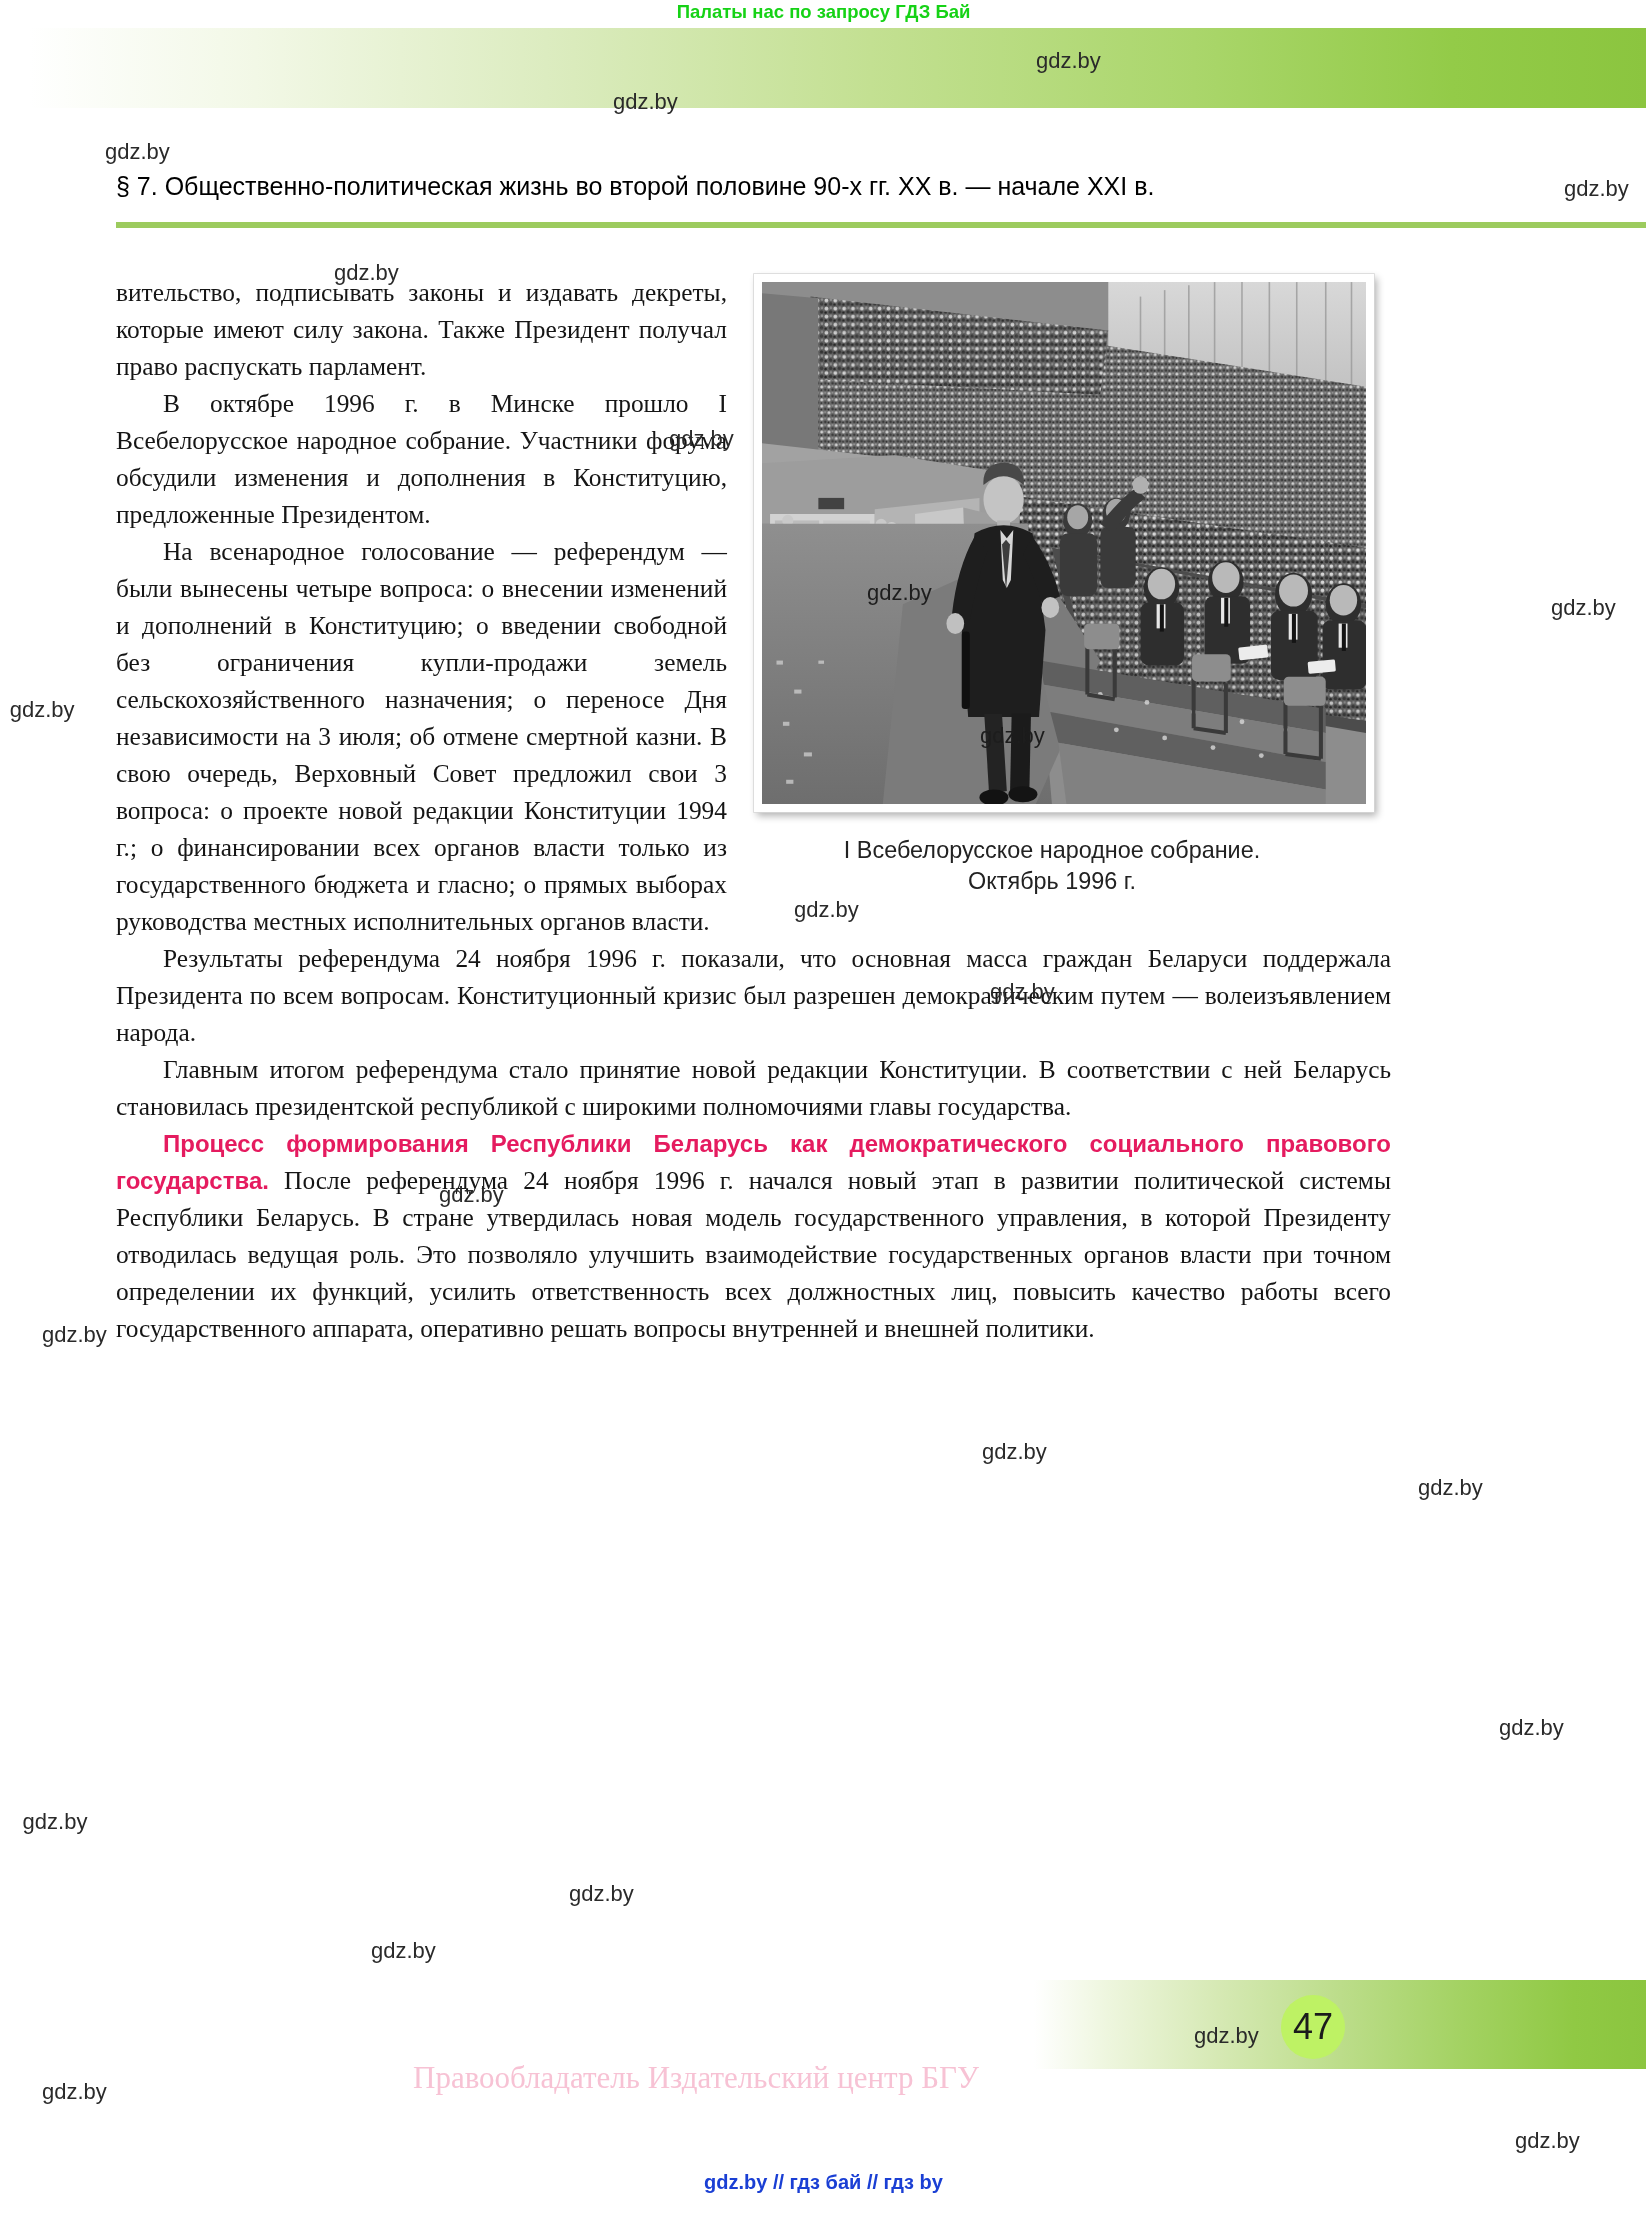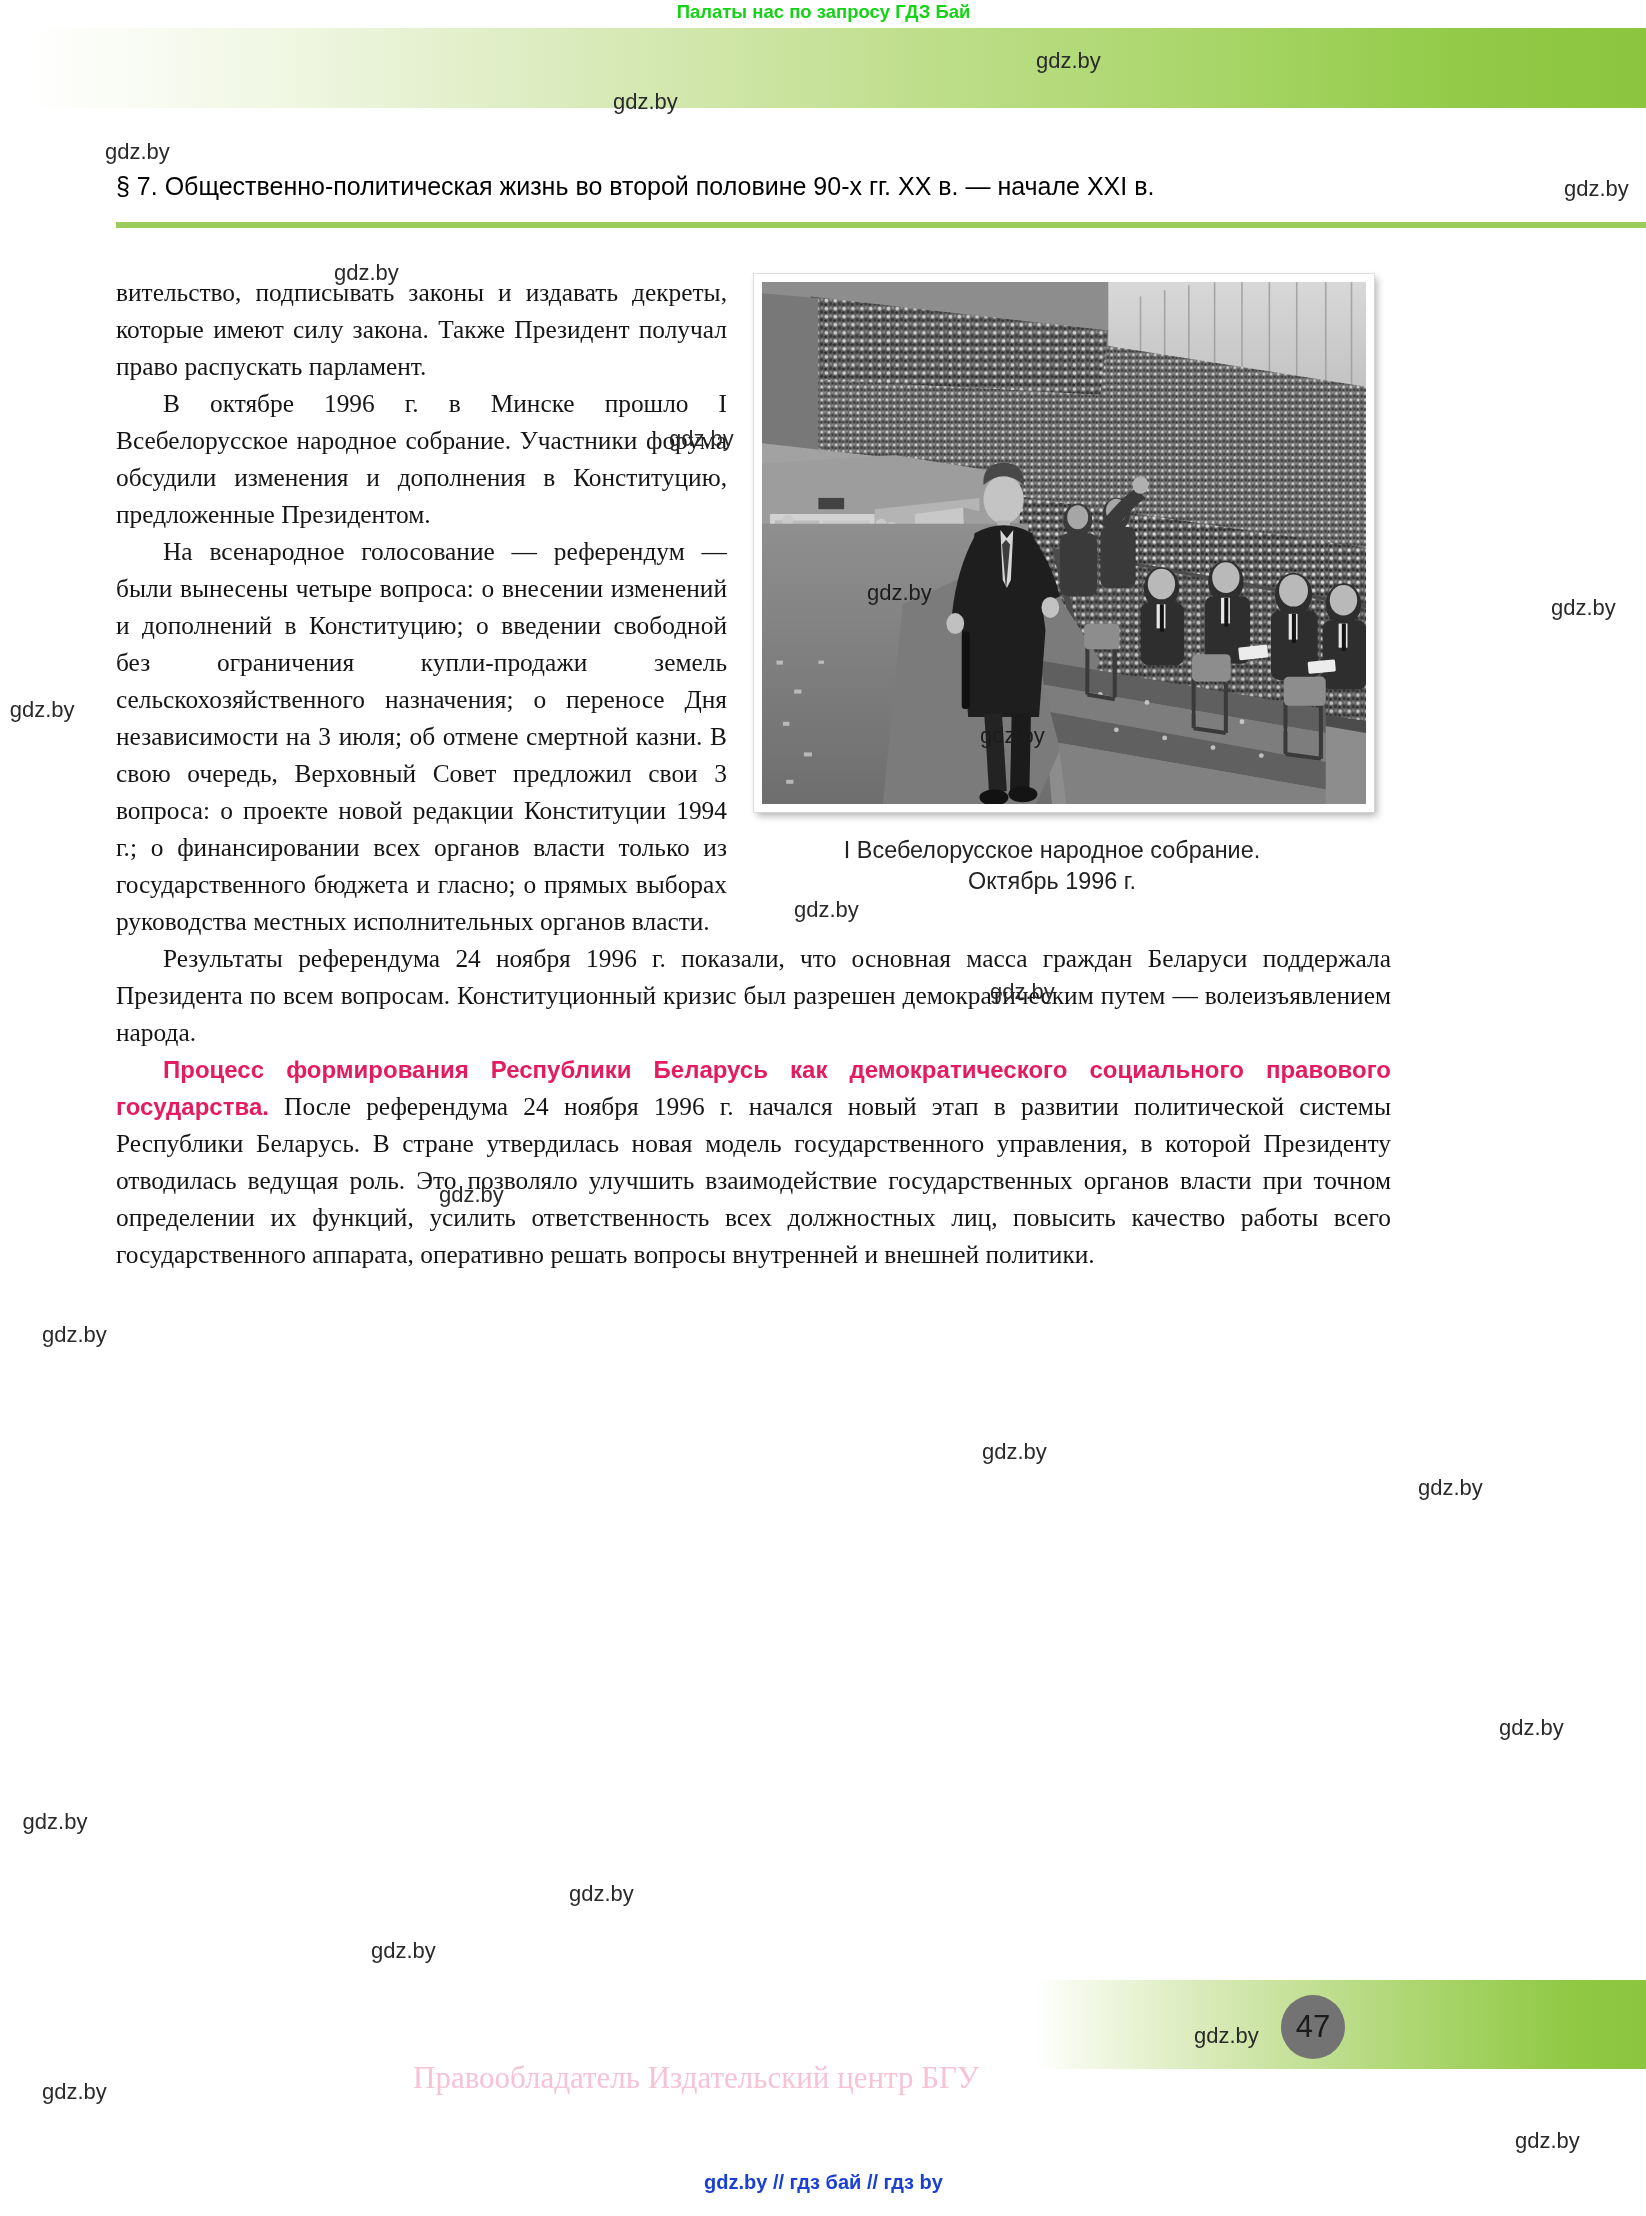--- a/index.html
+++ b/index.html
@@ -142,23 +142,23 @@
     height: 89px;
     background: linear-gradient(to right, #ffffff 0%, #eef6de 12%, #d6e9b4 30%, #bcdd8a 50%, #a3d262 70%, #90c944 88%, #8bc53f 100%);
   }
   .page-number {
     position: absolute;
     left: 1281px;
     top: 1995px;
     width: 64px;
     height: 64px;
     border-radius: 50%;
-    background: #737373;
-    font-family: "Liberation Sans", sans-serif;
-    font-size: 31px;
+    background: #bef264;
+    font-family: "Liberation Sans", sans-serif;
+    font-size: 36px;
     color: #1b1b1b;
     text-align: center;
     line-height: 64px;
   }
   .copyright {
     position: absolute;
     left: 413px;
     top: 2060px;
     width: 887px;
     font-family: Liberation Serif, serif;
@@ -391,20 +391,21 @@
         <div class="photo-wm wm-p2">gdz.by</div>
       </div>
     </div>
     <div class="caption">I Всебелорусское народное собрание. Октябрь 1996 г.</div>
   </div>
 
   <p class="noindent">вительство, подписывать законы и издавать декреты, которые имеют силу закона. Также Президент получал право распускать парламент.</p>
   <p>В октябре 1996 г. в Минске прошло I Всебелорусское народное собрание. Участники форума обсудили изменения и дополнения в Конституцию, предложенные Президентом.</p>
   <p>На всенародное голосование — референдум — были вынесены четыре вопроса: о внесении изменений и дополнений в Конституцию; о введении свободной без ограничения купли-продажи земель сельскохозяйственного назначения; о переносе Дня независимости на 3 июля; об отмене смертной казни. В свою очередь, Верховный Совет предложил свои 3 вопроса: о проекте новой редакции Конституции 1994 г.; о финансировании всех органов власти только из государственного бюджета и гласно; о прямых выборах руководства местных исполнительных органов власти.</p>
   <p>Результаты референдума 24 ноября 1996 г. показали, что основная масса граждан Беларуси поддержала Президента по всем вопросам. Конституционный кризис был разрешен демократическим путем — волеизъявлением народа.</p>
+  <p>Главным итогом референдума стало принятие новой редакции Конституции. В соответствии с ней Беларусь становилась президентской республикой с широкими полномочиями главы государства.</p>
   <p>
     <span class="pink-lead">Процесс формирования Республики Беларусь как демократического социального правового государства.</span><span> После референдума 24 ноября 1996 г. начался новый этап в развитии политической системы Республики Беларусь. В стране утвердилась новая модель государственного управления, в которой Президенту отводилась ведущая роль. Это позволяло улучшить взаимодействие государственных органов власти при точном определении их функций, усилить ответственность всех должностных лиц, повысить качество работы всего государственного аппарата, оперативно решать вопросы внутренней и внешней политики.</span>
   </p>
 </div>
 
 <div class="footer-band"></div>
 <div class="page-number">47</div>
 <div class="copyright">Правообладатель Издательский центр БГУ</div>
 <div class="bottom-links">gdz.by  //  гдз бай  //  гдз by</div>
 

